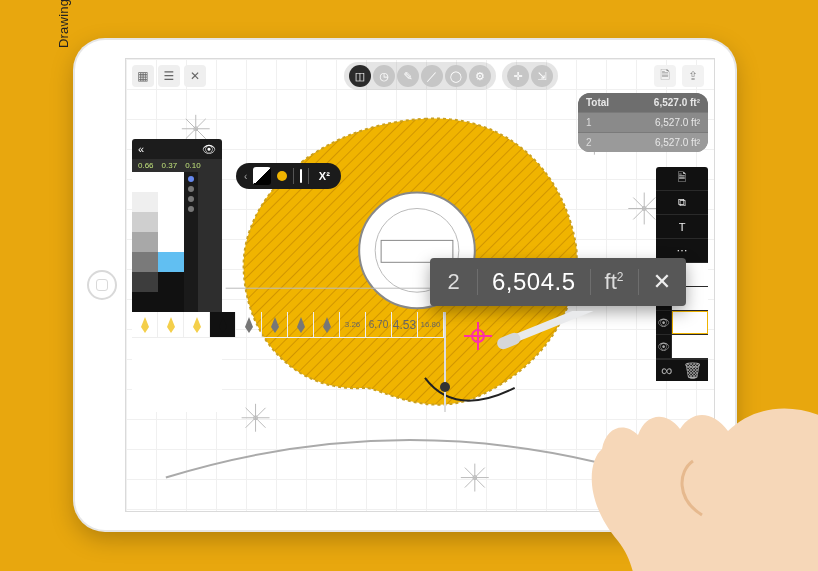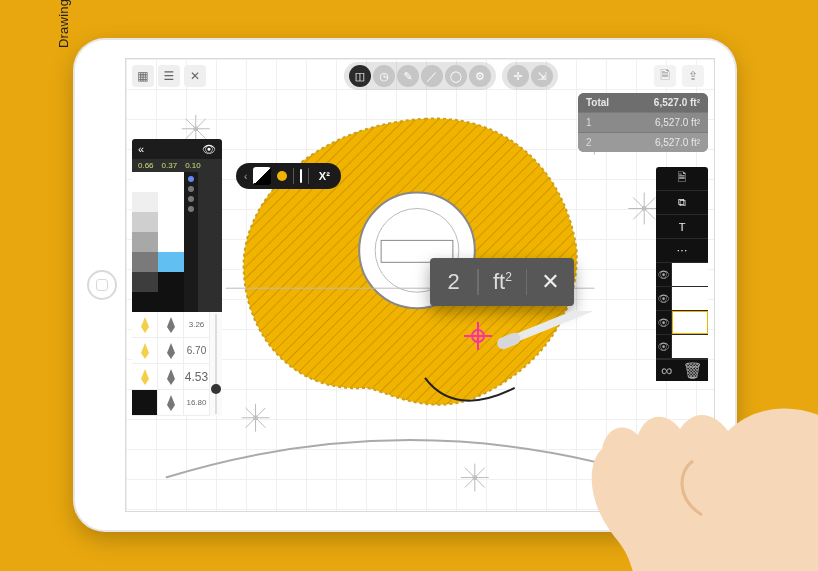--- a/index.html
+++ b/index.html
@@ -62,21 +62,21 @@
     background:#c6c6c6; display:flex; align-items:center; justify-content:center;
     color:#fff; font-size:11px;
   }
   .cc-btn.dark { background:#2b2b2b; }
   .right-corner { position:absolute; right:4px; display:flex; gap:6px; }
   .corner-btn { width:22px; height:22px; border-radius:4px; background:#f2f2f2; color:#888; display:flex;align-items:center;justify-content:center; font-size:12px;}
 
   
   .measure-panel {
     position:absolute; right:6px; top:34px;
-    background:#7d7d7d; border-radius:6px; min-width:130px;
+    background:#7d7d7d; border-radius:12px; min-width:130px;
     color:#e8e8e8; font-size:10px; overflow:hidden;
   }
   .measure-panel .mp-head, .measure-panel .mp-row {
     display:flex; justify-content:space-between; padding:4px 8px;
   }
   .measure-panel .mp-head { background:#6e6e6e; font-weight:600;}
   .measure-panel .mp-row { background:#8a8a8a; border-top:1px solid #7a7a7a;}
   .measure-panel .mp-row.alt { background:#9a9a9a;}
   .mp-idx { width:14px; color:#ddd;}
 
@@ -105,21 +105,21 @@
   .rail-body { display:flex; background:#2e2e2e;}
   .swatch-col { display:flex; flex-direction:column; background:#2e2e2e;}
   .swatch {
     width:26px; height:20px;
   }
   .rail-side { width:14px; background:#1a1a1a; display:flex; flex-direction:column; align-items:center; gap:4px; padding:4px 0;}
   .rail-side .dot { width:6px; height:6px; border-radius:50%; background:#777;}
   .rail-side .dot.on { background:#68e;}
 
   .tool-stack { display:flex; background:#fff; }
-  .tool-col { display:flex; flex-direction:column;}
+  .tool-col { display:flex; flex-direction:row;}
   .tool-cell {
     width:26px; height:26px; display:flex; align-items:center; justify-content:center;
     border-right:1px solid #eee; border-bottom:1px solid #eee; font-size:12px; color:#666;
   }
   .tool-cell.active { background:#111; color:#fff;}
   .slider-col { width:14px; background:#fafafa; display:flex; align-items:center; justify-content:center;}
   .slider-track { width:2px; height:100px; background:#ddd; position:relative;}
   .slider-thumb { position:absolute; left:-4px; top:70px; width:10px; height:10px; border-radius:50%; background:#333;}
 
   
@@ -427,20 +427,21 @@
           <span>∞</span>
           <span>🗑</span>
         </div>
     </div>
 
   </div>
 </div>
 
 <div class="readout">
   <div class="idx">2</div>
+  <div class="val">6,504.5</div>
   <div class="unit"><span>ft<sup>2</sup></span></div>
   <div class="close">✕</div>
 </div>
 
 <svg class="hand" viewBox="0 0 360 320">
   <g>
     <rect x="10" y="30" width="230" height="8" rx="4" fill="#e9eaec" transform="rotate(-22 10 30)"></rect>
     <rect x="8" y="28" width="24" height="12" rx="6" fill="#d6d7d9" transform="rotate(-22 10 30)"></rect>
     <polygon points="226,-56 244,-62 236,-48" fill="#cfd0d2" transform="translate(0,90) rotate(-22 10 30)"></polygon>
   </g>

